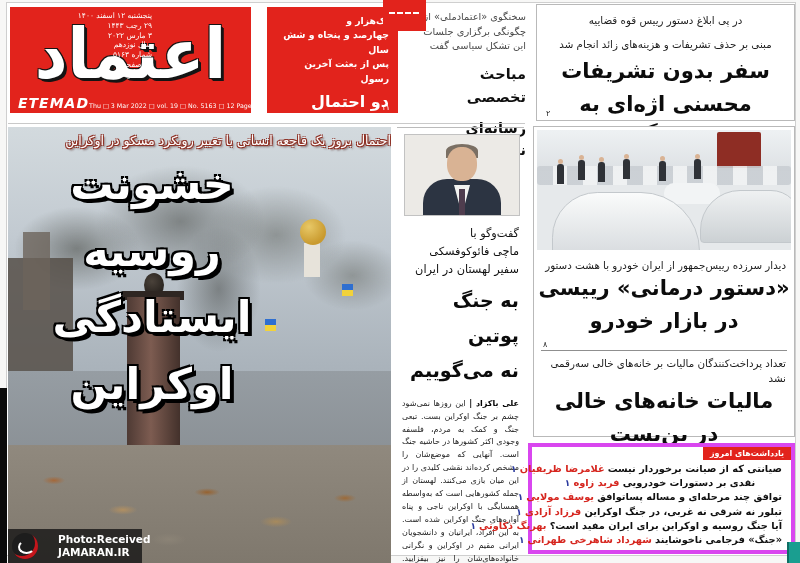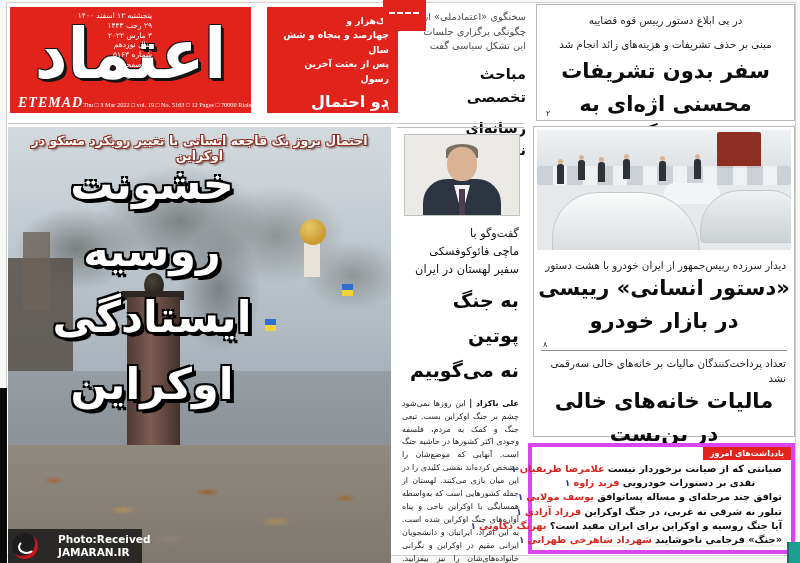--- a/index.html
+++ b/index.html
@@ -7,21 +7,21 @@
   .stage { position:relative; width:800px; height:563px; background:#f7f7f6; overflow:hidden; }
   .clip { position:absolute; left:6px; top:2px; width:790px; height:554px; background:#fff; border:1px solid #cfcfcf; }
 
   
   .masthead { position:absolute; left:10px; top:7px; width:241px; height:106px; background:#e2231c; overflow:hidden; }
   .logo-cal { position:absolute; left:0; right:0; top:2px; bottom:14px; display:flex; align-items:center; justify-content:center;
               font-size:64px; font-weight:bold; color:#fff; letter-spacing:-3px; transform:scaleY(1.08);
               text-shadow:3px 3px 0 #141414, -1px -1px 0 #141414, 1px -1px 0 #141414, -1px 1px 0 #141414, 2px 2px 0 #141414; }
   .mast-dates { position:absolute; left:46px; top:4px; width:96px; text-align:right; direction:rtl; color:#fff;
                 font-size:7.5px; line-height:1.3; z-index:3; }
-  .etemad-line { position:absolute; left:8px; right:6px; bottom:2px; color:#fff; display:flex; align-items:baseline; z-index:3;font-family:Liberation Serif, serif; }
+  .etemad-line { position:absolute; left:8px; right:6px; bottom:2px; color:#fff; display:flex; align-items:baseline; z-index:3; }
   .etemad-word { font-weight:bold; font-size:14px; letter-spacing:1px; font-style:italic; }
   .etemad-info { font-size:6.3px; white-space:nowrap; }
 
   
   .promo { position:absolute; left:267px; top:7px; width:131px; height:106px; background:#e2231c; color:#fff;
            direction:rtl; text-align:right; padding:7px 9px 0 6px; }
   .promo-k { font-size:9.3px; line-height:1.55; font-weight:bold; }
   .promo-t { font-size:16px; font-weight:bold; line-height:1.4; margin-top:5px; }
   .promo-num { position:absolute; right:8px; bottom:1px; font-size:8px; }
 
@@ -72,22 +72,22 @@
   .wreck::after { content:""; position:absolute; right:4%; top:30%; width:26%; height:50%; background:#5a5f63; border-radius:4px; }
   .debris { position:absolute; left:0; right:0; bottom:0; height:27%;
     background:
       radial-gradient(14px 5px at 12% 30%, #a4683a, transparent 80%),
       radial-gradient(18px 6px at 30% 55%, #b08f62, transparent 80%),
       radial-gradient(16px 5px at 52% 40%, #97622f, transparent 80%),
       radial-gradient(20px 7px at 70% 65%, #a78a5d, transparent 80%),
       radial-gradient(14px 5px at 88% 45%, #9c6a38, transparent 80%),
       radial-gradient(22px 8px at 42% 80%, #8b8376, transparent 80%),
       linear-gradient(#90897e,#7f786d); }
-  .lead-kicker { position:absolute; top:6px; left:0; right:0; text-align:center; direction:rtl;
-                 font-size:12.5px; font-weight:bold; color:#fff; z-index:4;
+  .lead-kicker { position:absolute; top:6px; left:0; right:0; direction:rtl;
+                 font-size:12.5px; font-weight:normal; color:#fff; z-index:4;
                  text-shadow:1px 1px 0 #8d2f23, -1px -1px 0 #8d2f23, 1px -1px 0 #8d2f23, -1px 1px 0 #8d2f23, 2px 2px 2px rgba(60,10,5,.6); }
   .lead-headline { position:absolute; top:24px; left:6px; width:276px; text-align:center; direction:rtl; z-index:4;
                    font-size:43px; font-weight:bold; color:#fff; line-height:1.55; letter-spacing:-1px;
                    text-shadow:2px 2px 0 #000, -2px -2px 0 #000, 2px -2px 0 #000, -2px 2px 0 #000, 4px 4px 0 #000; }
   .wm-bar { position:absolute; left:0; bottom:0; width:134px; height:34px; background:rgba(18,18,18,.78);
             display:flex; align-items:center; gap:20px; padding:2px 4px; z-index:6; }
   .jam-logo { width:26px; height:26px; border-radius:50%; background:#1d1d1d; position:relative; flex:0 0 26px;
               box-shadow:inset -3px -3px 0 #c4161c; }
   .jam-logo::after { content:""; position:absolute; left:6px; top:7px; width:13px; height:10px;
                      border:2px solid #fff; border-top-color:transparent; border-right-color:transparent; border-radius:50%; }
@@ -264,21 +264,21 @@
       <div class="cp-person" style="left:16%; top:25%;"></div>
       <div class="cp-person" style="left:24%; top:27%;"></div>
       <div class="cp-person" style="left:34%; top:24%;"></div>
       <div class="cp-person" style="left:48%; top:26%;"></div>
       <div class="cp-person" style="left:62%; top:24%;"></div>
       <div class="cp-car3"></div>
       <div class="cp-car2"></div>
       <div class="cp-car1"></div>
     </div>
     <div class="rs-kicker">دیدار سرزده رییس‌جمهور از ایران خودرو با هشت دستور</div>
-    <div class="rs-headline">«دستور انسانی» رییسی</div>
+    <div class="rs-headline">«دستور درمانی» رییسی</div>
     <div class="rs-headline">در بازار خودرو</div>
     <div class="rule-num">
         <span>۸</span>
       </div>
     <div class="rs-kicker">تعداد پرداخت‌کنندگان مالیات بر خانه‌های خالی سه‌رقمی نشد</div>
     <div class="rs-headline">مالیات خانه‌های خالی</div>
     <div class="rs-headline">در بن‌بست</div>
     <div class="rule-num" style="border-bottom:none;">
         <span>۹</span>
       </div>

